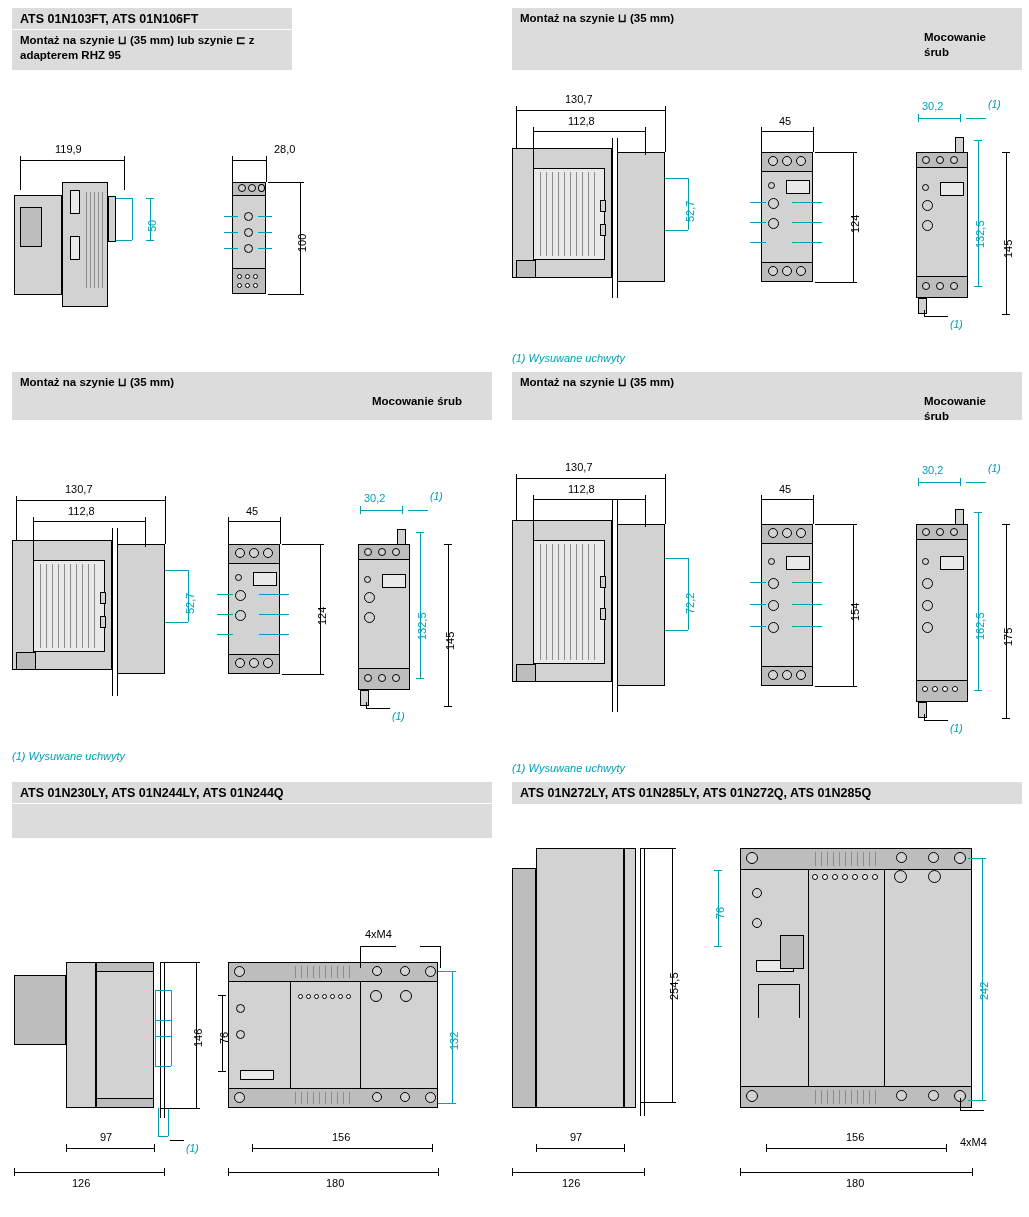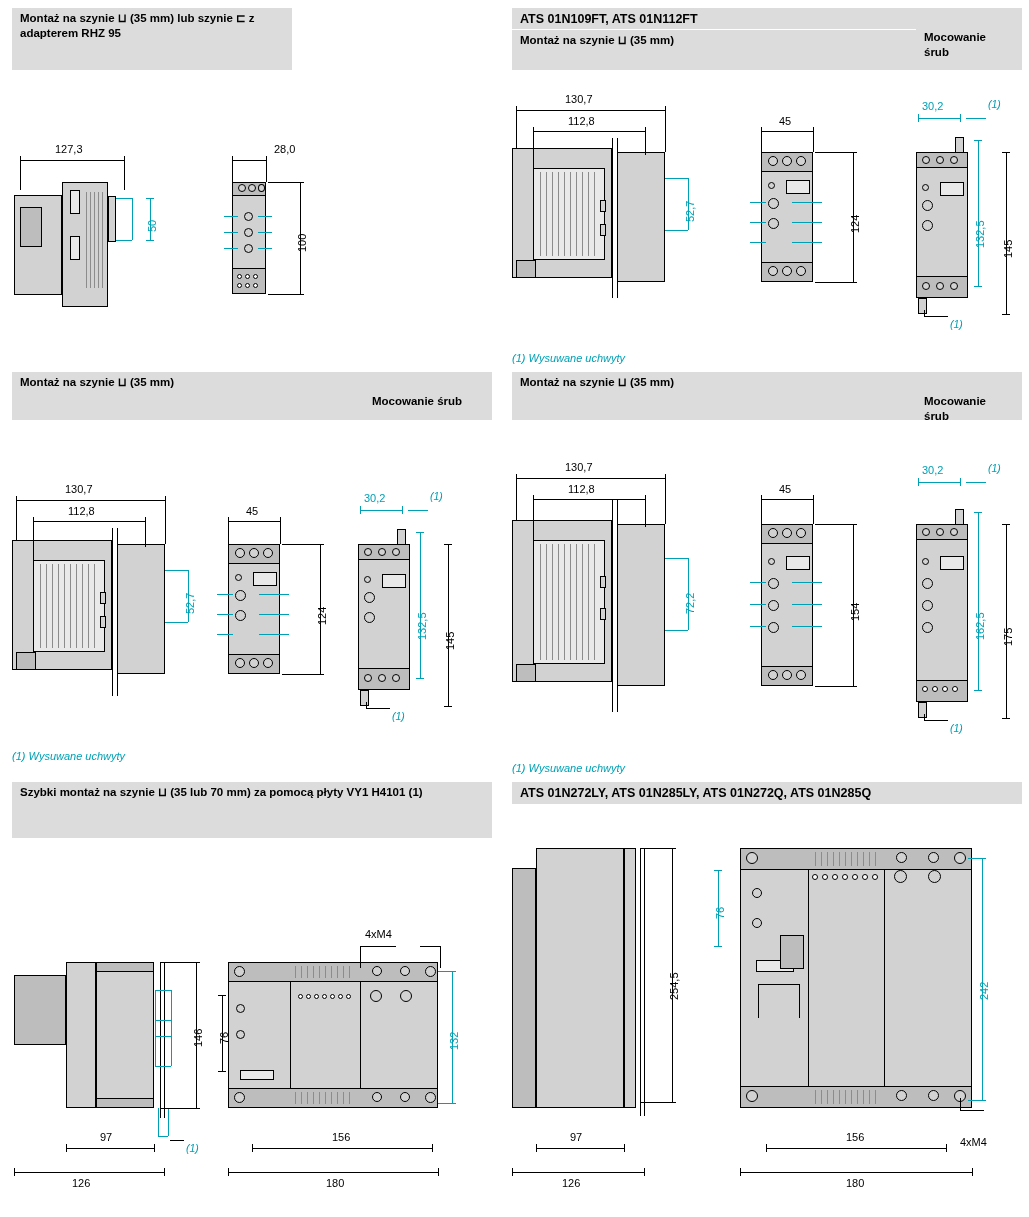--- a/index.html
+++ b/index.html
@@ -35,20 +35,21 @@
   .fin{position:absolute;background:#8c8c8c;width:1px;}
   .scr{position:absolute;border:1px solid #000;border-radius:50%;background:#d2d2d2;box-sizing:border-box;}
   .dot{position:absolute;border:1px solid #000;border-radius:50%;background:#ffffff;box-sizing:border-box;}
 </style>
 </head>
 <body>
 
 <div class="page">
 
   <div class="hdr" style="left:12px;top:8px;width:280px;height:62px;">
+    <div class="title">ATS 01N103FT, ATS 01N106FT</div>
     <div class="sub">Montaż na szynie ⊔ (35 mm) lub szynie ⊏ z adapterem RHZ 95</div>
   </div>
 
   <div>
     <div class="bx" style="left:14px;top:195px;width:48px;height:100px;"></div>
     <div class="bx2" style="left:20px;top:207px;width:22px;height:40px;"></div>
     <div class="bx" style="left:62px;top:182px;width:46px;height:125px;"></div>
     <div class="bxw" style="left:70px;top:190px;width:10px;height:24px;"></div>
     <div class="bxw" style="left:70px;top:236px;width:10px;height:24px;"></div>
 
@@ -61,21 +62,21 @@
     <div class="cy cyv" style="left:132px;top:198px;height:42px;"></div>
     <div class="cy cyh" style="left:112px;top:198px;width:20px;"></div>
     <div class="cy cyh" style="left:112px;top:240px;width:20px;"></div>
     <div class="bx" style="left:108px;top:196px;width:8px;height:46px;"></div>
 
     <div class="ln lnh" style="left:20px;top:160px;width:104px;"></div>
     <div class="ln lnv" style="left:20px;top:156px;height:8px;"></div>
     <div class="ln lnv" style="left:124px;top:156px;height:8px;"></div>
     <div class="ln lnv" style="left:20px;top:164px;height:26px;"></div>
     <div class="ln lnv" style="left:124px;top:164px;height:26px;"></div>
-    <div class="dim" style="left:55px;top:143px;">127,3</div>
+    <div class="dim" style="left:55px;top:143px;">119,9</div>
 
     <div class="cy cyv" style="left:150px;top:198px;height:42px;"></div>
     <div class="cy cyh" style="left:146px;top:198px;width:8px;"></div>
     <div class="cy cyh" style="left:146px;top:240px;width:8px;"></div>
     <div class="dimc v" style="left:146px;top:232px;">50</div>
   </div>
 
   <div>
     <div class="bx" style="left:232px;top:182px;width:34px;height:112px;"></div>
     <div class="bx2" style="left:232px;top:182px;width:34px;height:14px;"></div>
@@ -109,21 +110,20 @@
 
     <div class="ln lnv" style="left:300px;top:182px;height:112px;"></div>
     <div class="ln lnh" style="left:296px;top:182px;width:8px;"></div>
     <div class="ln lnh" style="left:296px;top:294px;width:8px;"></div>
     <div class="ln lnh" style="left:268px;top:182px;width:34px;"></div>
     <div class="ln lnh" style="left:268px;top:294px;width:34px;"></div>
     <div class="dim v" style="left:296px;top:252px;">100</div>
   </div>
 
   <div class="hdr" style="left:512px;top:8px;width:404px;height:62px;">
-    <div class="title">ATS 01N109FT, ATS 01N112FT</div>
     <div class="sub">Montaż na szynie ⊔ (35 mm)</div>
   </div>
   <div class="hdr" style="left:916px;top:8px;width:106px;height:62px;">
     <div class="title" style="visibility:hidden;">.</div>
     <div class="sub" style="padding-top:0;">Mocowanie śrub</div>
   </div>
 
   <div>
     <div class="ln lnv" style="left:612px;top:138px;height:160px;"></div>
     <div class="ln lnv" style="left:617px;top:138px;height:160px;"></div>
@@ -473,21 +473,21 @@
     <div class="dimc v" style="left:974px;top:640px;">162,5</div>
     <div class="ln lnv" style="left:1006px;top:524px;height:194px;"></div>
     <div class="ln lnh" style="left:1002px;top:524px;width:8px;"></div>
     <div class="ln lnh" style="left:1002px;top:718px;width:8px;"></div>
     <div class="dim v" style="left:1002px;top:646px;">175</div>
   </div>
 
   <div class="note" style="left:512px;top:762px;">(1) Wysuwane uchwyty</div>
 
   <div class="hdr" style="left:12px;top:782px;width:480px;height:56px;">
-    <div class="sub">Szybki montaż na szynie ⊔ (35 lub 70 mm) za pomocą płyty VY1 H4101 (1)</div>
+    <div class="title">ATS 01N230LY, ATS 01N244LY, ATS 01N244Q</div>
   </div>
 
   <div>
     <div class="bx2" style="left:14px;top:975px;width:52px;height:70px;"></div>
     <div class="bx" style="left:66px;top:962px;width:30px;height:146px;"></div>
     <div class="bx" style="left:96px;top:962px;width:58px;height:146px;"></div>
     <div class="bx2" style="left:96px;top:962px;width:58px;height:10px;"></div>
     <div class="bx2" style="left:96px;top:1098px;width:58px;height:10px;"></div>
     <div class="ln lnv" style="left:160px;top:962px;height:156px;"></div>
     <div class="ln lnv" style="left:164px;top:962px;height:156px;"></div>

